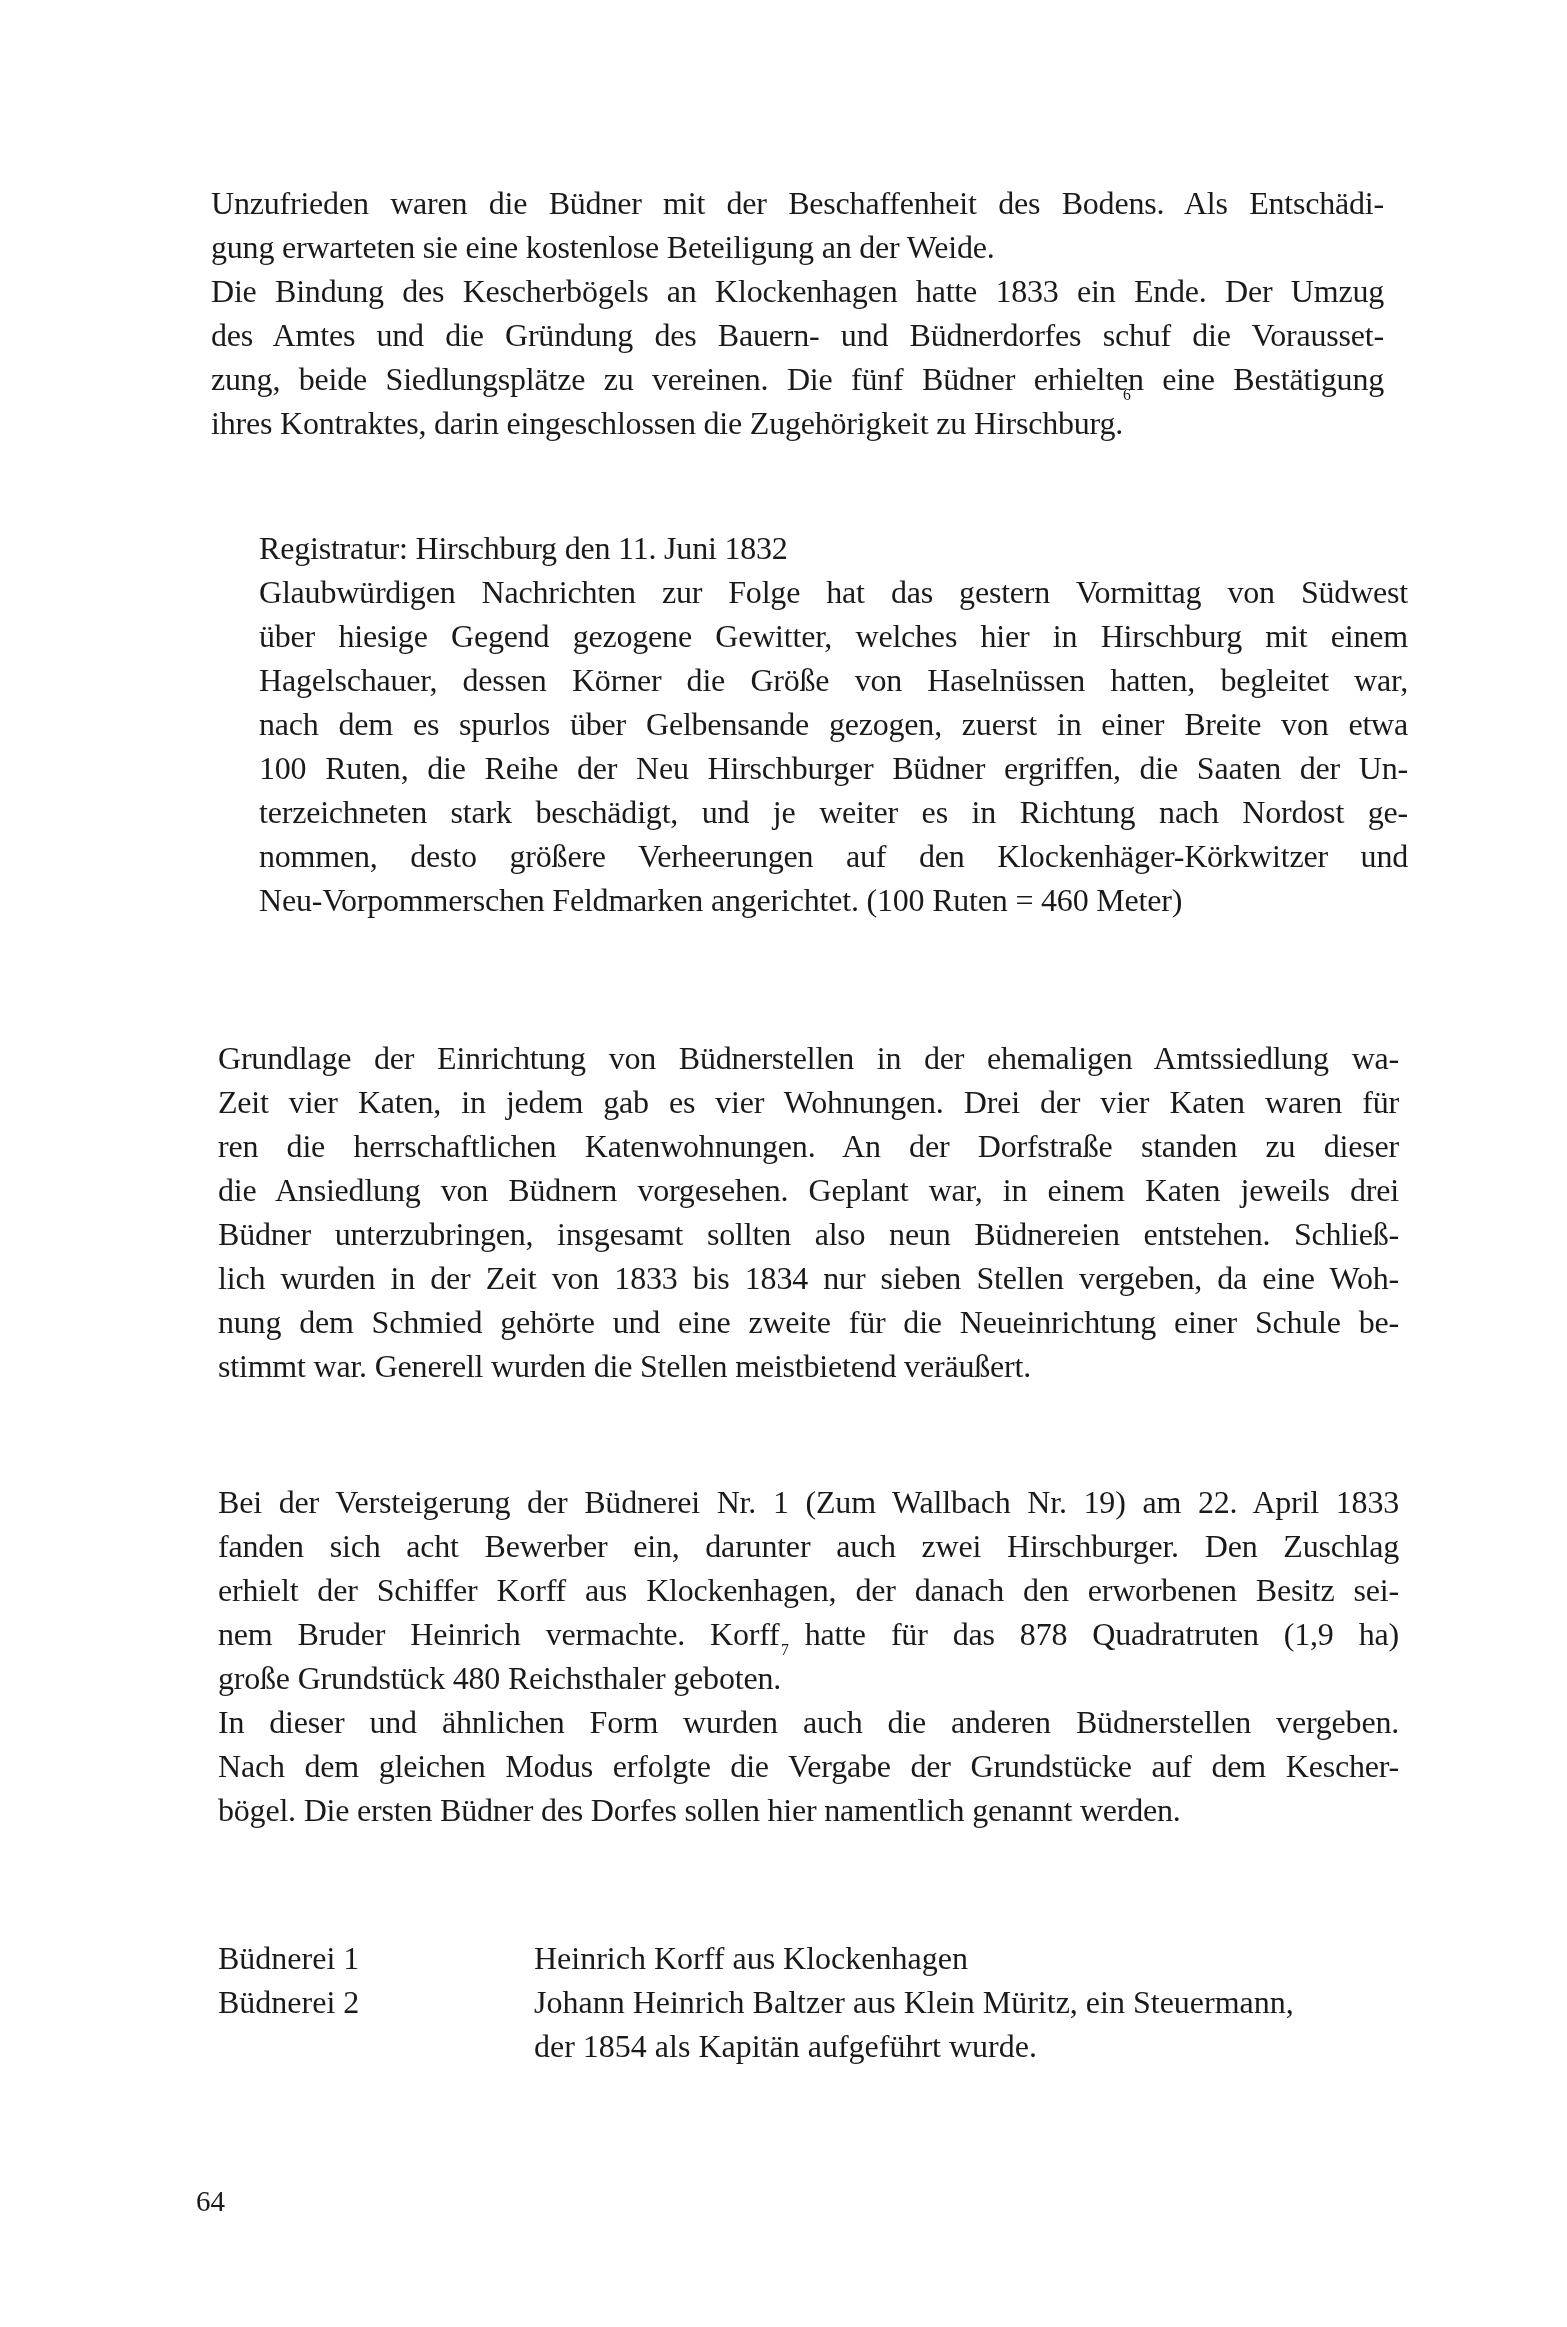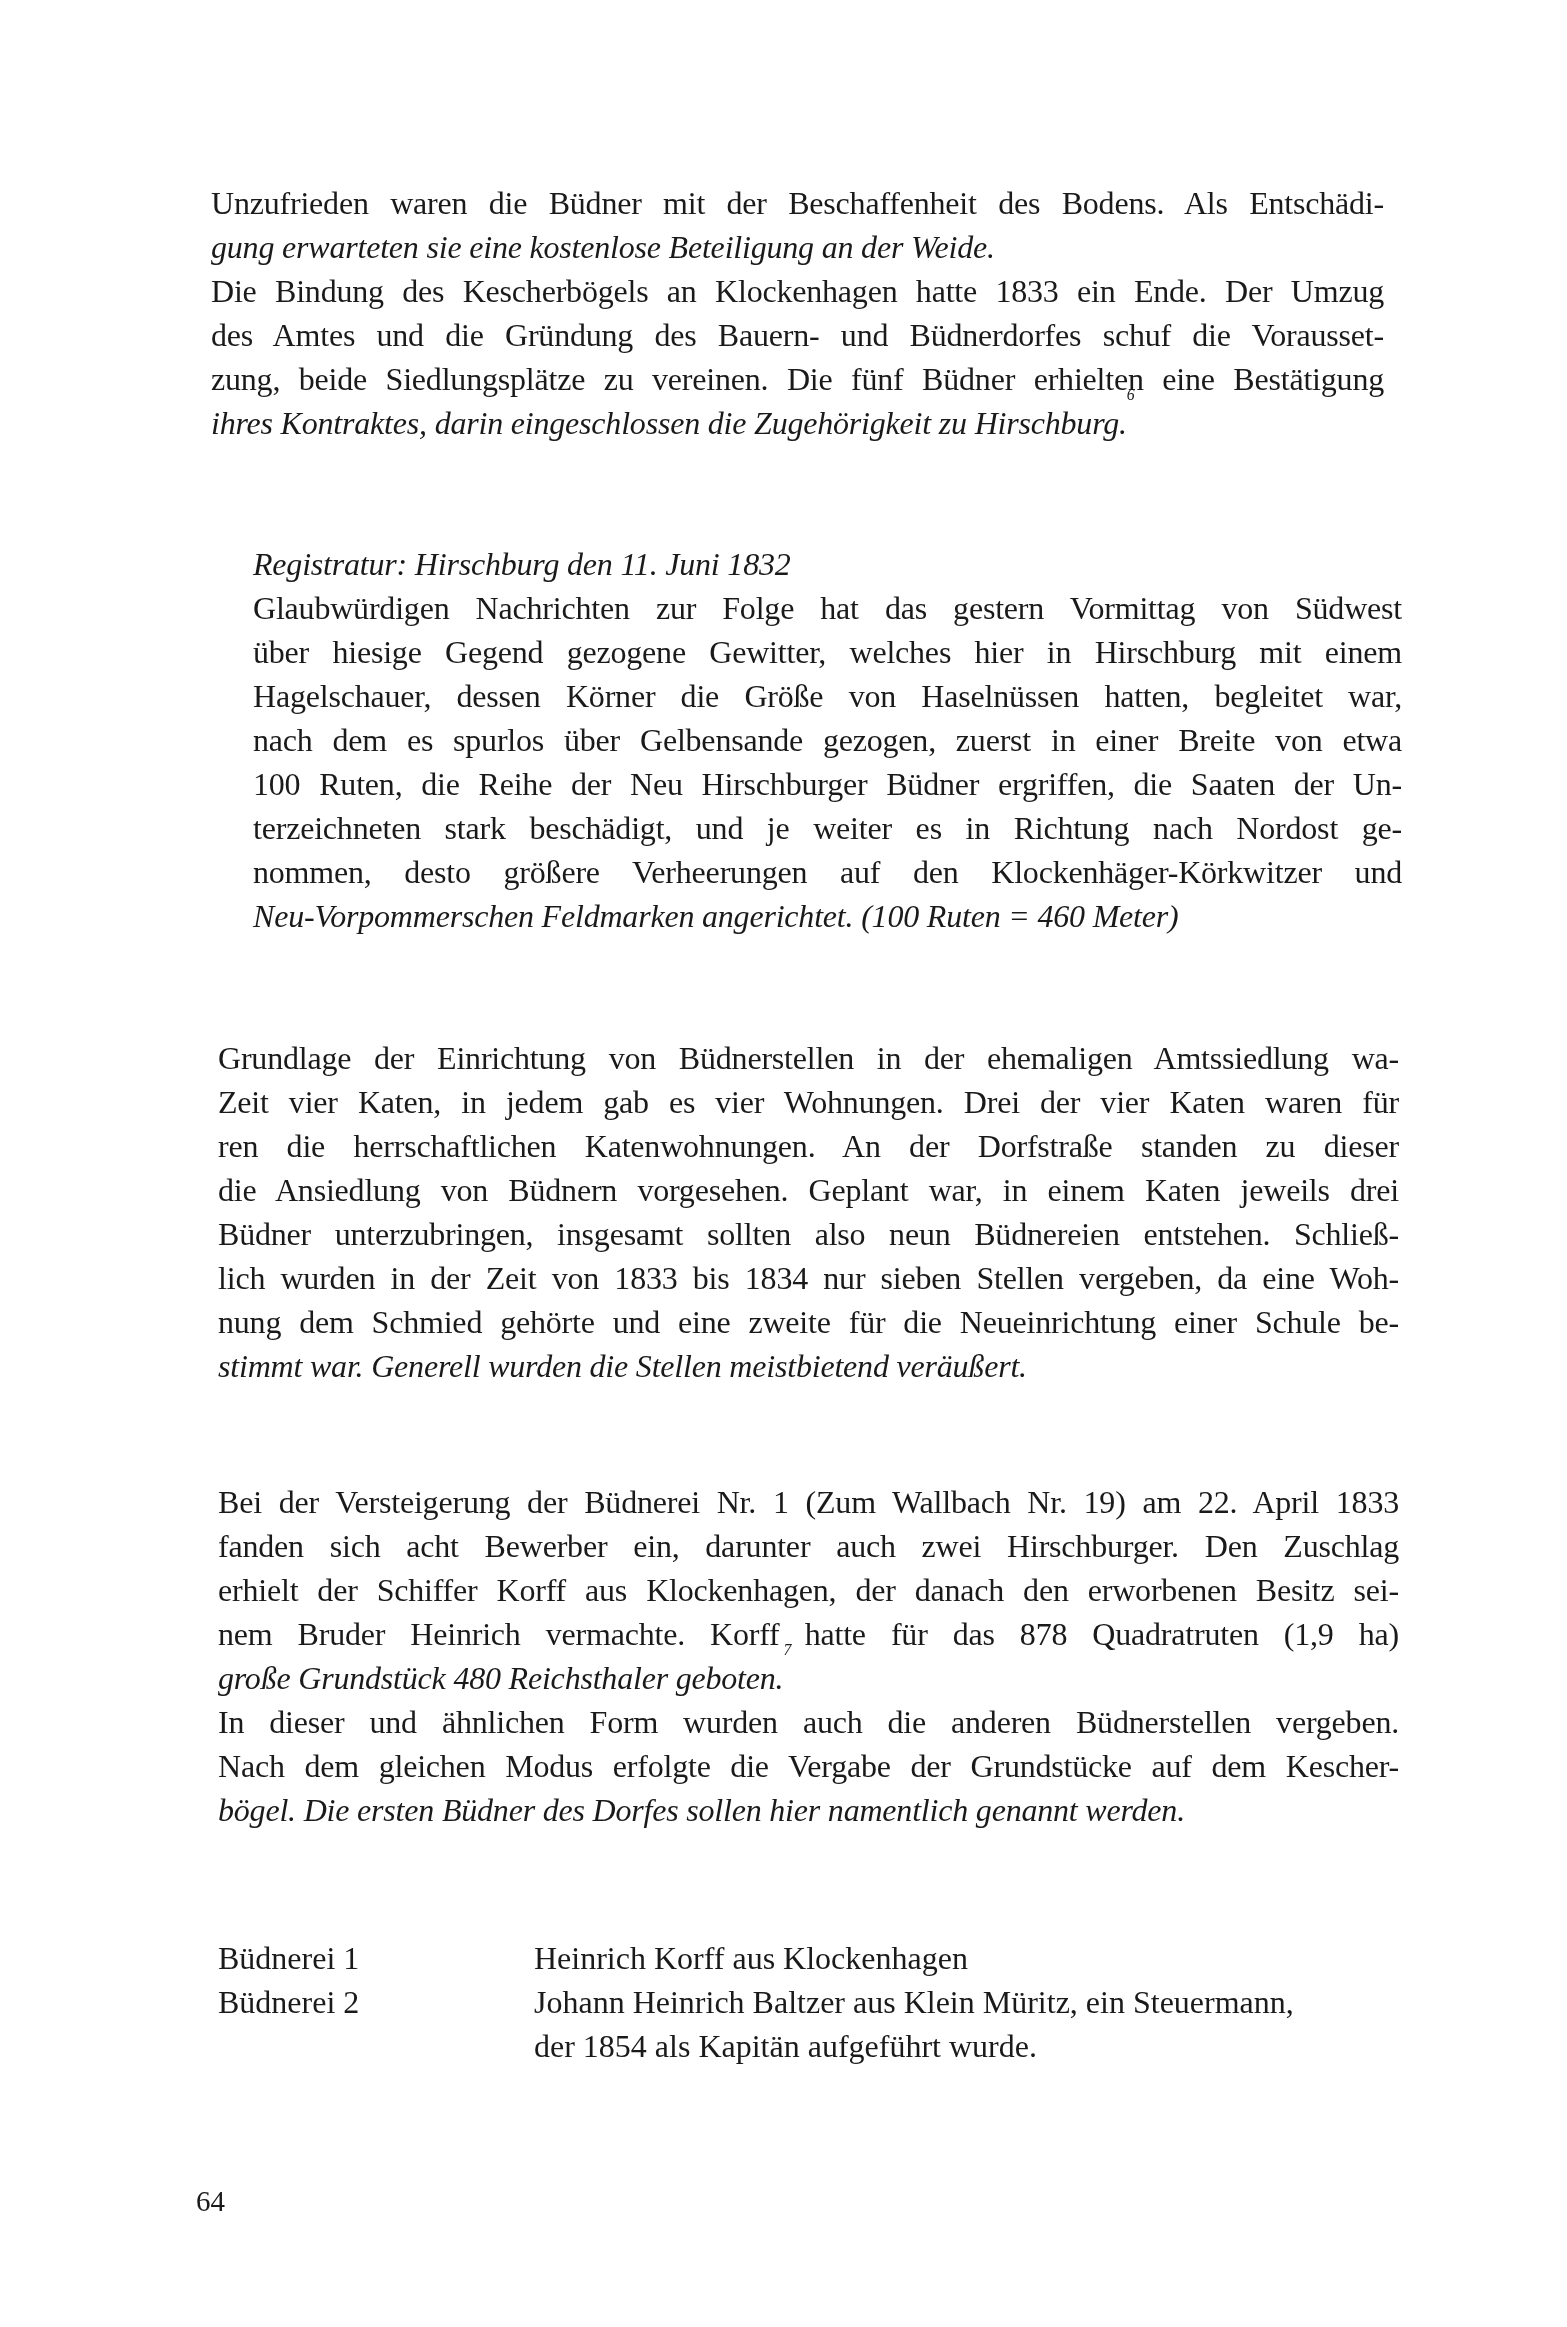--- a/index.html
+++ b/index.html
@@ -28,31 +28,30 @@
     letter-spacing: -0.2px;
   }
   .line {
     display: block;
     white-space: nowrap;
     text-align: justify;
     text-align-last: justify;
   }
   .line.last {
     text-align-last: left;
-    font-style: italic;
   }
   sup {
     font-size: 15.7px;
     vertical-align: top;
     position: relative;
     top: -5.9px;
     line-height: 0;
   }
   #para1 { left: 211px; top: 157px; width: 1173px; margin-top: 24px; }
-  #quote { left: 253px; top: 526px; width: 1149px; margin-top: 16px; }
+  #quote { left: 259px; top: 526px; width: 1149px; }
   #para2 { left: 218px; top: 1036px; width: 1181px; }
   #para3 { left: 218px; top: 1480px; width: 1181px; }
   .list {
     position: absolute;
     left: 218px;
     top: 1936px;
     font-size: 32px;
     line-height: 44px;
   }
   .list-row {

